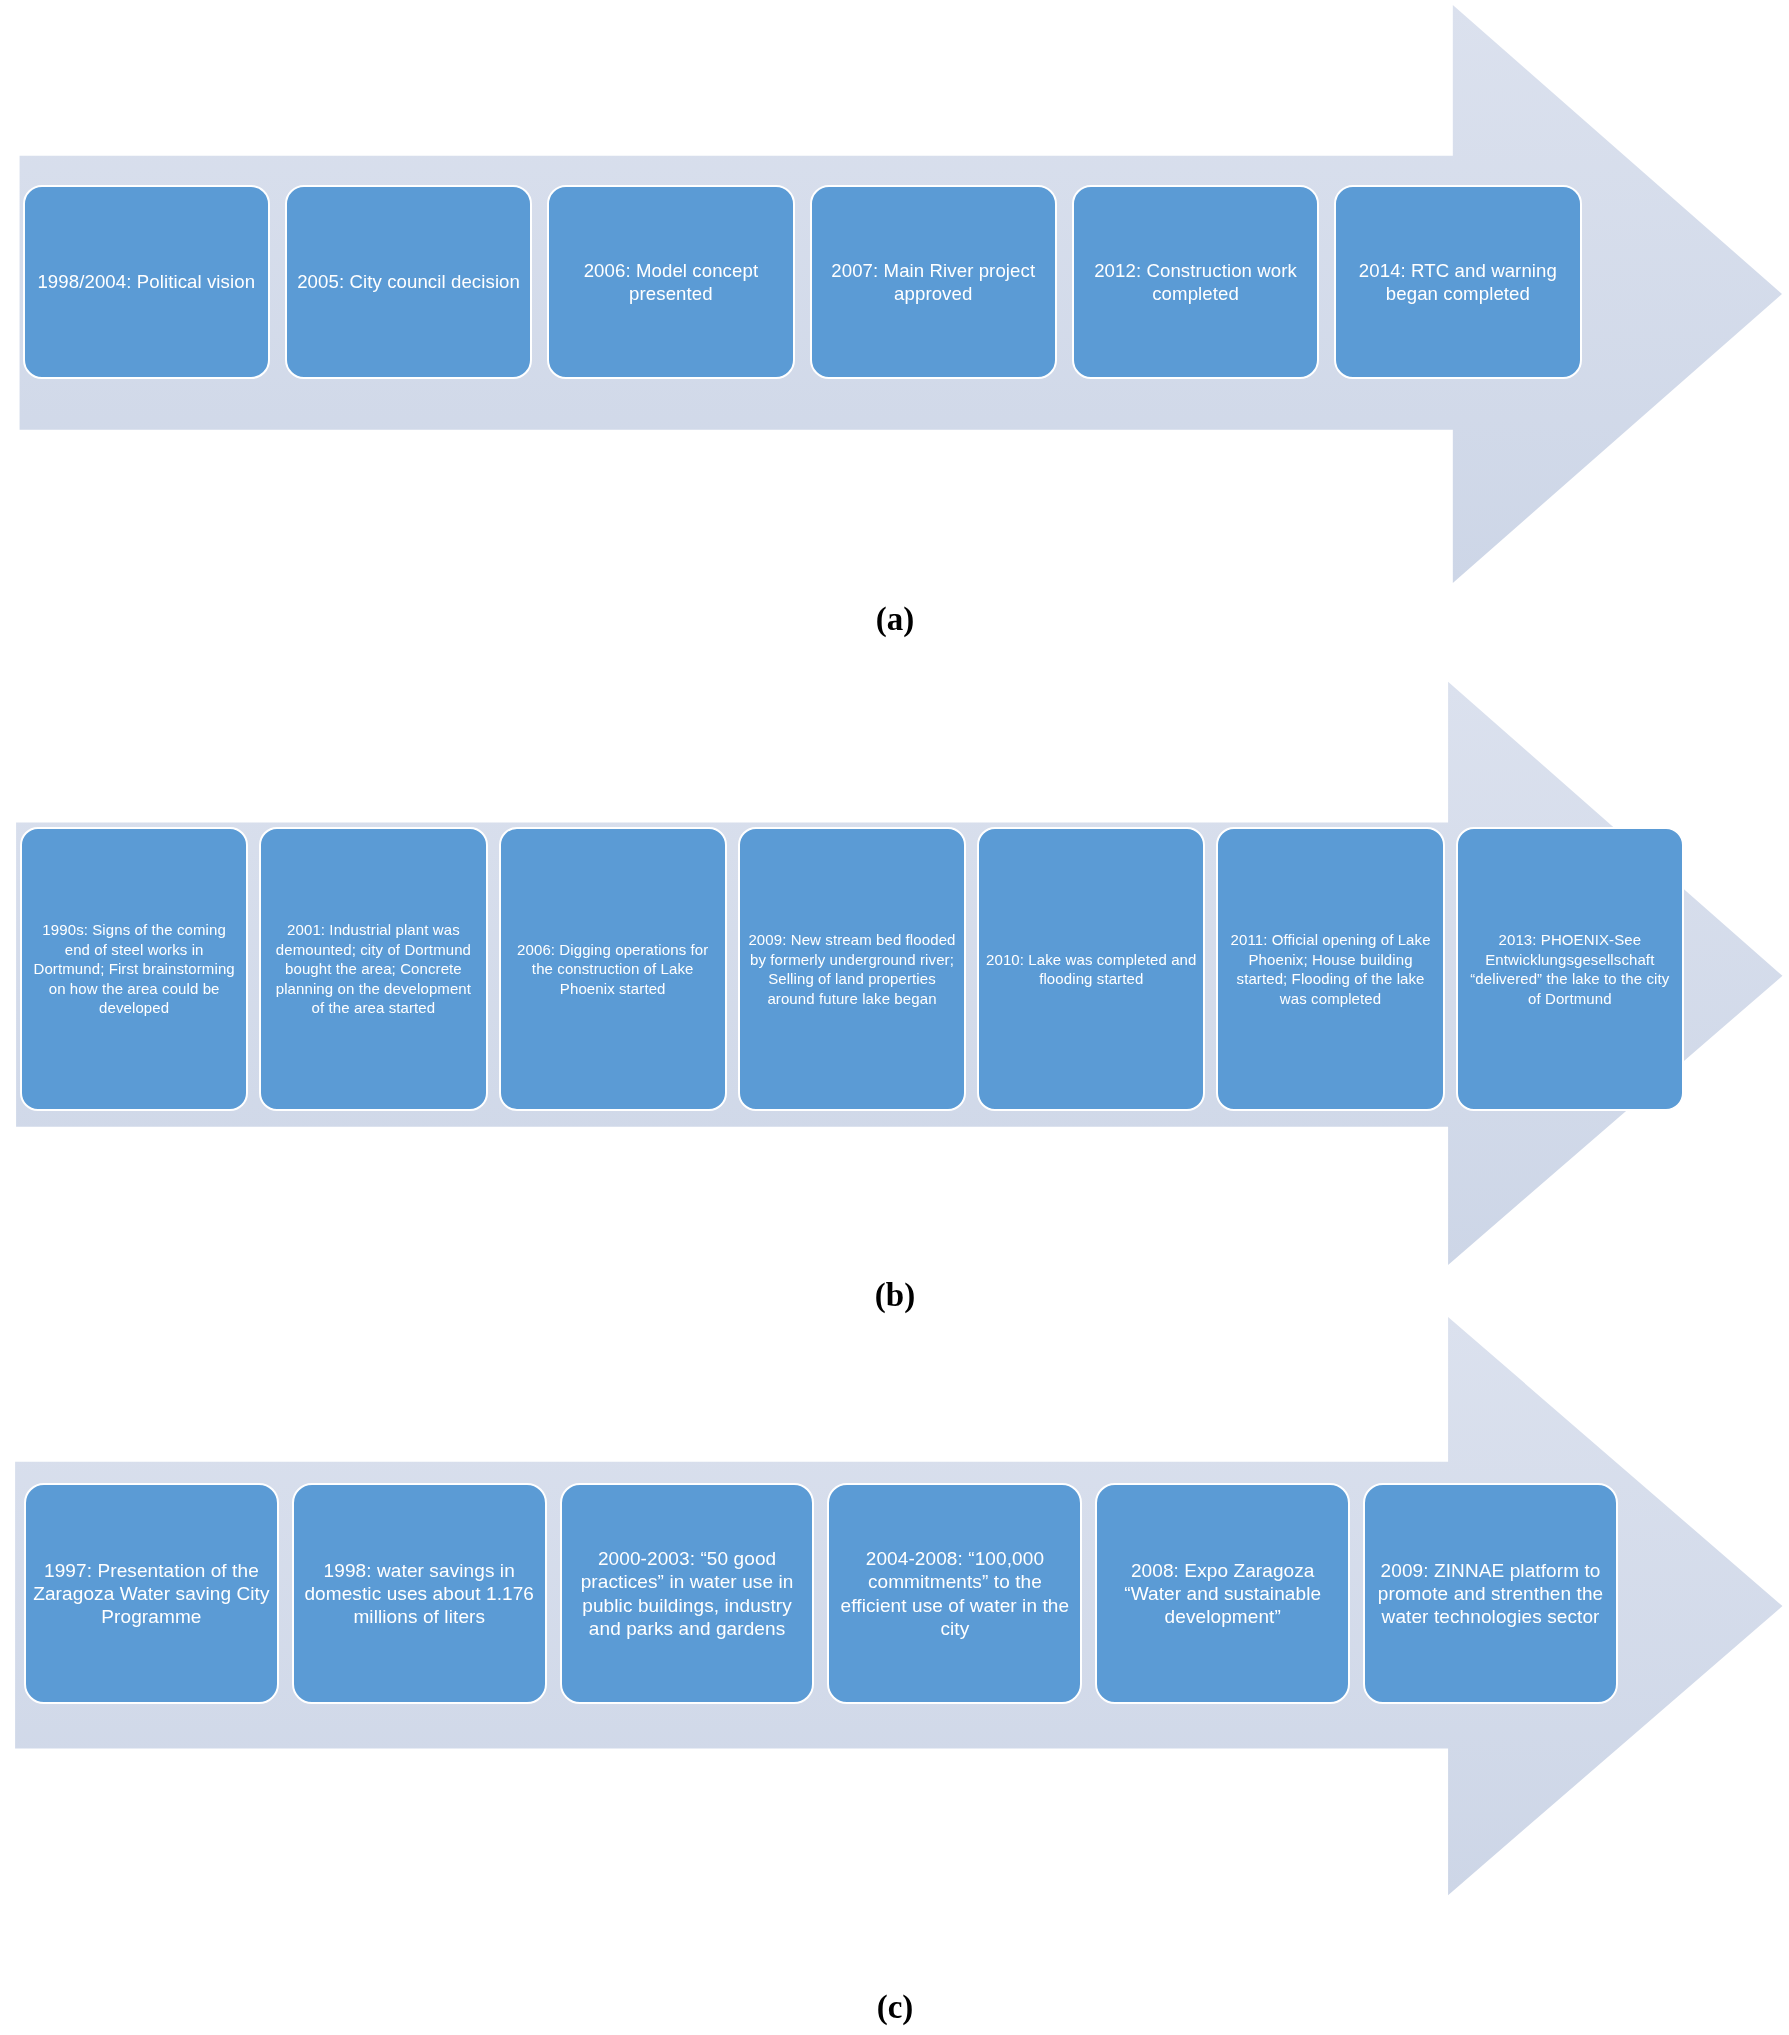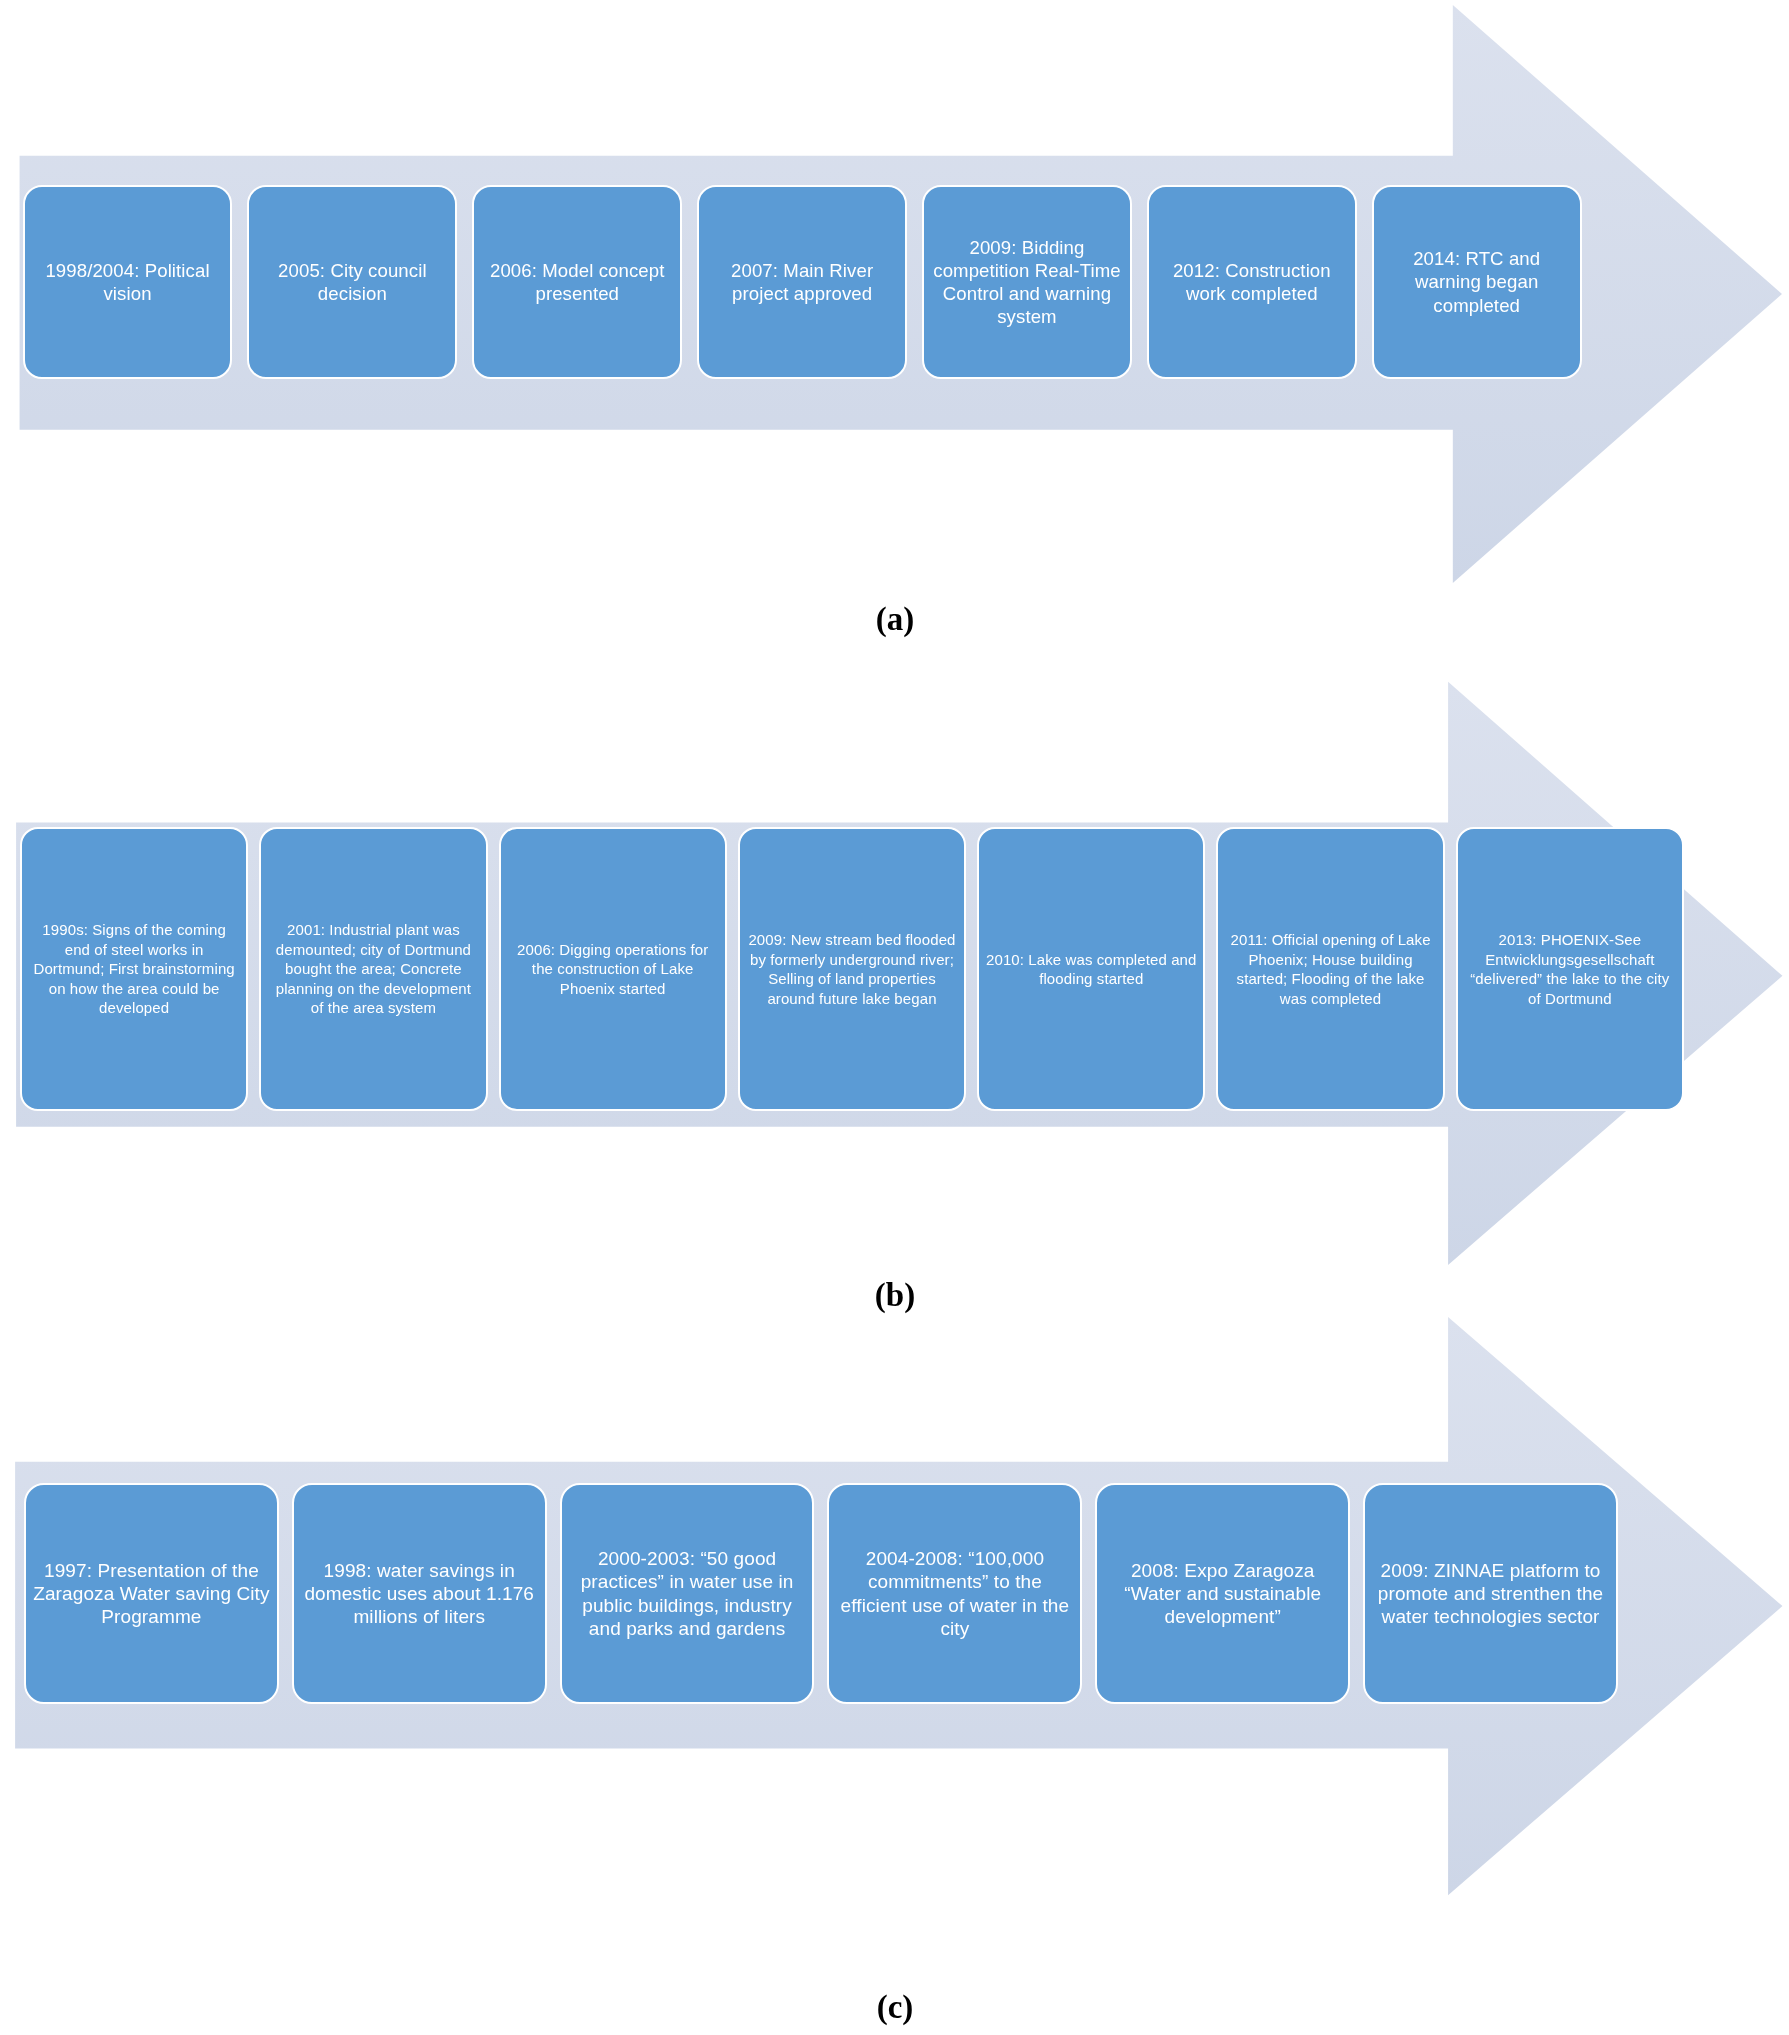--- a/index.html
+++ b/index.html
@@ -100,42 +100,41 @@
         </linearGradient>
       </defs>
       <polygon points="38,310 2890,310 2890,10 3545,585 2890,1160 2890,855 38,855" fill="url(#gradA)" stroke="none"></polygon>
     </svg>
   </div>
   <div class="boxes">
     <div class="step-box">1998/2004:  Political vision</div>
     <div class="step-box">2005: City council decision</div>
     <div class="step-box">2006: Model concept presented</div>
     <div class="step-box">2007: Main River project approved</div>
-    <div class="step-box">2009:  Bidding competition Real-Time Control and warning system</div>
     <div class="step-box">2012: Construction work completed</div>
     <div class="step-box">2014:  RTC and warning began completed</div>
   </div>
 </div>
 <div class="fig-label" id="label-a">(a)</div>
 
 <div class="panel" id="panel-b">
   <div class="arrow-wrap">
     <svg class="arrow-svg" width="1790" height="704" viewBox="0 0 3560 1400" xmlns="http://www.w3.org/2000/svg">
       <defs>
         <linearGradient id="gradB" x1="0" y1="0" x2="0" y2="1">
           <stop offset="0%" stop-color="#dbe1ee"></stop>
           <stop offset="100%" stop-color="#cdd6e7"></stop>
         </linearGradient>
       </defs>
       <polygon points="32,335 2880,335 2880,55 3545,640 2880,1215 2880,940 32,940" fill="url(#gradB)" stroke="none"></polygon>
     </svg>
   </div>
   <div class="boxes">
     <div class="step-box">1990s: Signs of the coming end of steel works in Dortmund; First brainstorming on how the area could be developed</div>
-    <div class="step-box">2001: Industrial plant was demounted; city of Dortmund bought the area; Concrete planning on the development of the area system</div>
+    <div class="step-box">2001: Industrial plant was demounted; city of Dortmund bought the area; Concrete planning on the development of the area started</div>
     <div class="step-box">2006: Digging operations for the construction of Lake Phoenix started</div>
     <div class="step-box">2009: New stream bed flooded by formerly underground river; Selling of land properties around future lake began</div>
     <div class="step-box">2010: Lake was completed and flooding started</div>
     <div class="step-box">2011: Official opening of Lake Phoenix; House building started; Flooding of the lake was completed</div>
     <div class="step-box">2013: PHOENIX-See Entwicklungsgesellschaft “delivered” the lake to the city of Dortmund</div>
   </div>
 </div>
 <div class="fig-label" id="label-b">(b)</div>
 
 <div class="panel" id="panel-c">

